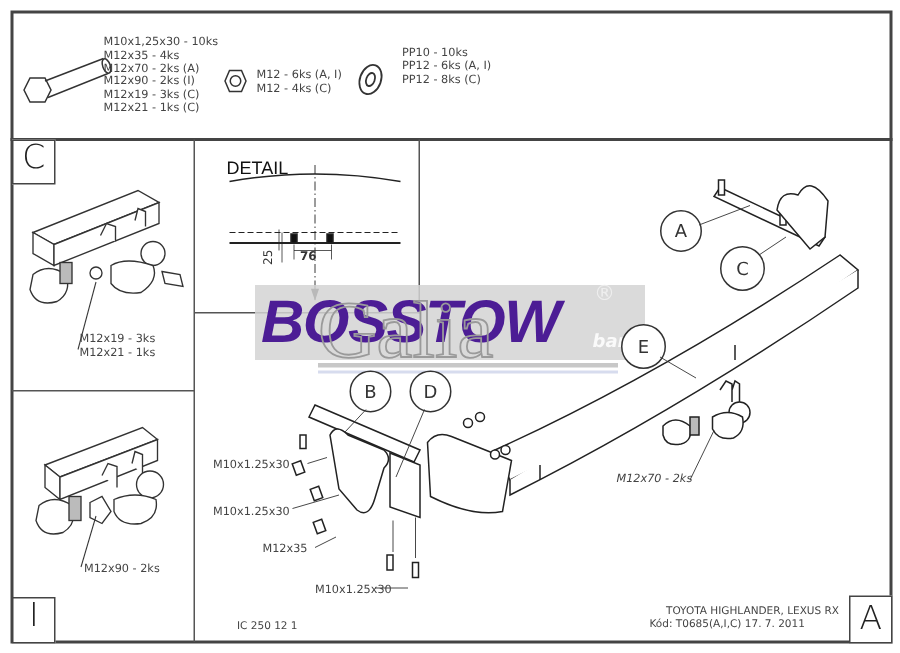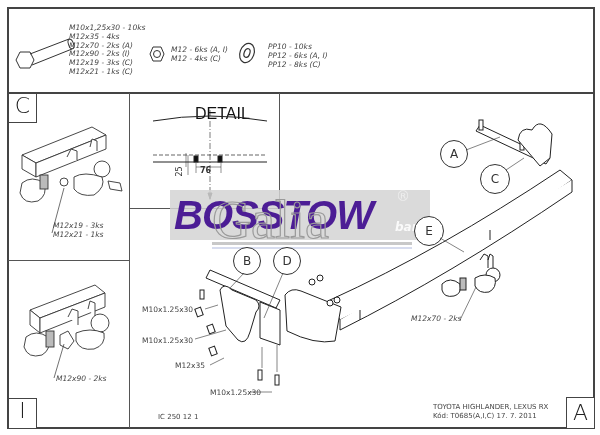--- a/index.html
+++ b/index.html
@@ -1,24 +1,24 @@
 <!DOCTYPE html>
 <html><head>
 <meta charset="utf-8">
 <style>
   html,body{margin:0;padding:0;background:#fff;}
   body{width:600px;height:435px;position:relative;overflow:hidden;font-family:"DejaVu Sans","Liberation Sans",sans-serif;color:#333;}
   .abs{position:absolute;}
   .frame{position:absolute;border:2px solid #444;box-sizing:border-box;}
   .lbl{position:absolute;font-size:7.5px;line-height:8.8px;color:#444;white-space:nowrap;}
-  .lbl div{white-space:nowrap;font-style:italic;}
+  .lbl div{white-space:nowrap;}
   .bigletter{position:absolute;font-size:22px;line-height:24px;color:#222;text-align:center;border:1px solid #444;background:#fff;font-family:"DejaVu Sans",sans-serif;font-weight:300;}
   .callout{position:absolute;border:1px solid #333;border-radius:50%;background:#fff;text-align:center;font-size:12px;color:#333;}
   svg{position:absolute;overflow:visible;}
-  .detail-title{position:absolute;font-size:16px;color:#111;font-family:"Liberation Sans",sans-serif;margin-left:44px;}
+  .detail-title{position:absolute;font-size:12px;color:#111;font-family:"Liberation Sans",sans-serif;}
   .dim{position:absolute;font-size:8px;color:#333;}
   .footer{position:absolute;font-size:7px;color:#444;line-height:9px;}
 </style>
 </head>
 <body>
 
 <div class="frame" style="left:7px;top:7px;width:588px;height:87px;"></div>
 <div class="frame" style="left:7px;top:92px;width:588px;height:337px;"></div>
 <div class="abs" style="left:129px;top:93px;width:1px;height:335px;background:#555;"></div>
 <div class="abs" style="left:8px;top:260px;width:122px;height:1px;background:#555;"></div>
@@ -50,21 +50,21 @@
   <div>M12 - 6ks (A, I)</div>
   <div>M12 - 4ks (C)</div>
 </div>
 
 <svg width="24" height="24" style="left:235px;top:41px;">
   <g fill="none" stroke="#333" stroke-width="1.2">
     <ellipse cx="12" cy="12" rx="7" ry="10" transform="rotate(20 12 12)"></ellipse>
     <ellipse cx="12" cy="12" rx="2.8" ry="4.5" transform="rotate(20 12 12)"></ellipse>
   </g>
 </svg>
-<div class="lbl" style="left:268px;top:43px;">
+<div class="lbl" style="left:268px;top:31px;">
   <div>PP10 - 10ks</div>
   <div>PP12 - 6ks (A, I)</div>
   <div>PP12 - 8ks (C)</div>
 </div>
 
 <div class="bigletter" style="left:8px;top:93px;width:27px;height:28px;">C</div>
 <svg width="120" height="110" style="left:12px;top:125px;">
   <g fill="#fff" stroke="#333" stroke-width="0.9">
     <polygon points="10,30 80,2 94,10 24,38"></polygon>
     <polygon points="10,30 24,38 24,52 10,44"></polygon>
@@ -200,15 +200,15 @@
   </g>
 </svg>
 
 <div class="lbl" style="left:142px;top:306px;">M10x1.25x30</div>
 <div class="lbl" style="left:142px;top:337px;">M10x1.25x30</div>
 <div class="lbl" style="left:175px;top:362px;">M12x35</div>
 <div class="lbl" style="left:210px;top:389px;">M10x1.25x30</div>
 <div class="lbl" style="left:411px;top:315px;font-style:italic;">M12x70 - 2ks</div>
 
 <div class="footer" style="left:138px;top:413px;padding-left:20px;">IC 250 12 1</div>
-<div class="footer" style="left:433px;top:403px;">TOYOTA HIGHLANDER, LEXUS RX</div>
+<div class="footer" style="left:444px;top:403px;">TOYOTA HIGHLANDER, LEXUS RX</div>
 <div class="footer" style="left:433px;top:412px;">Kód: T0685(A,I,C)  17. 7. 2011</div>
 <div class="bigletter" style="left:566px;top:397px;width:27px;height:30px;line-height:30px;">A</div>
 
 </body></html>

